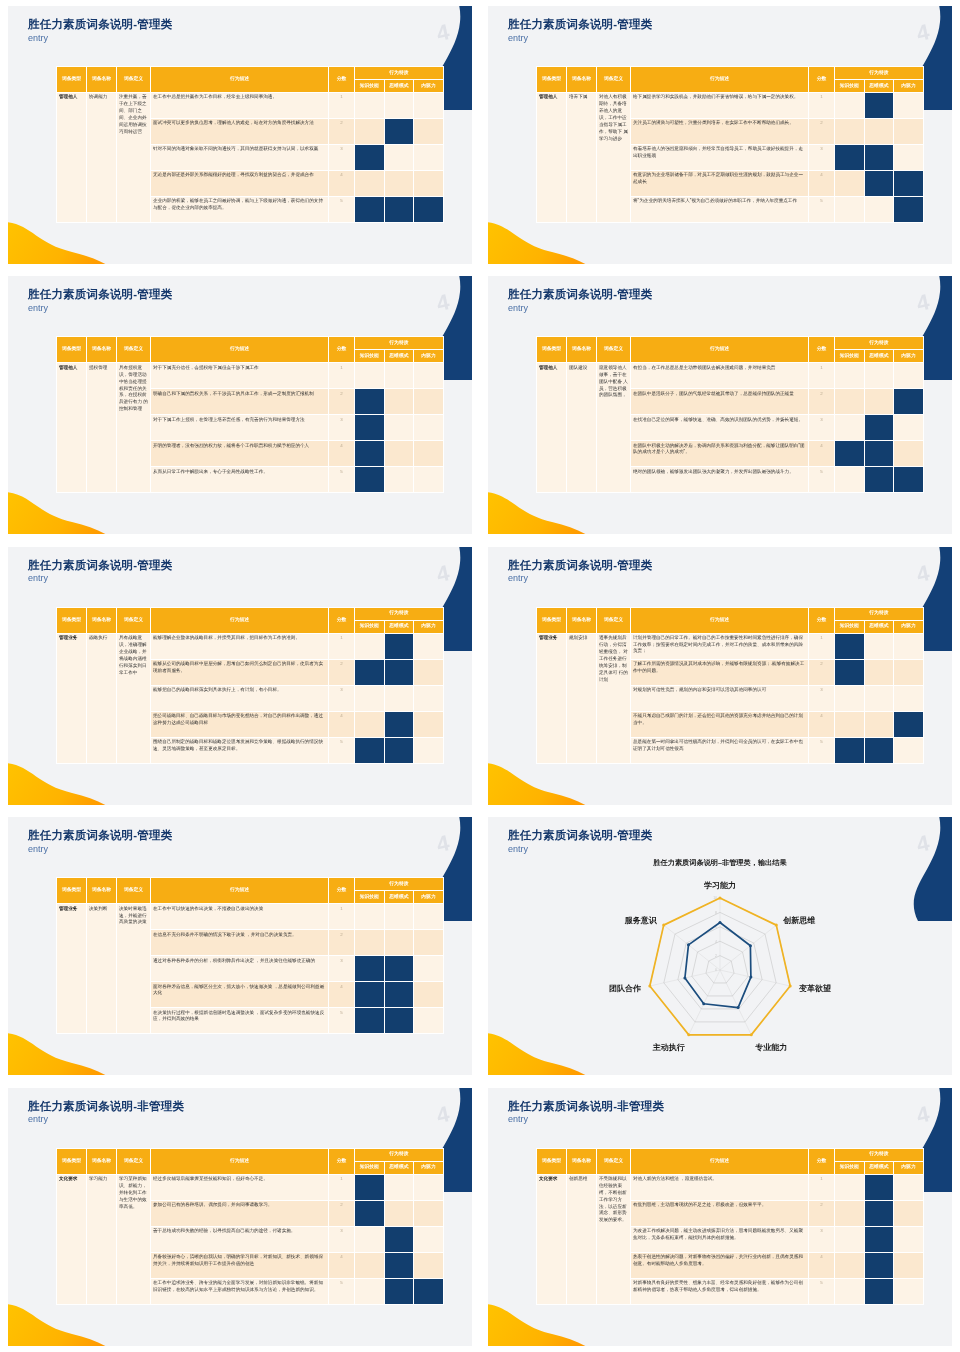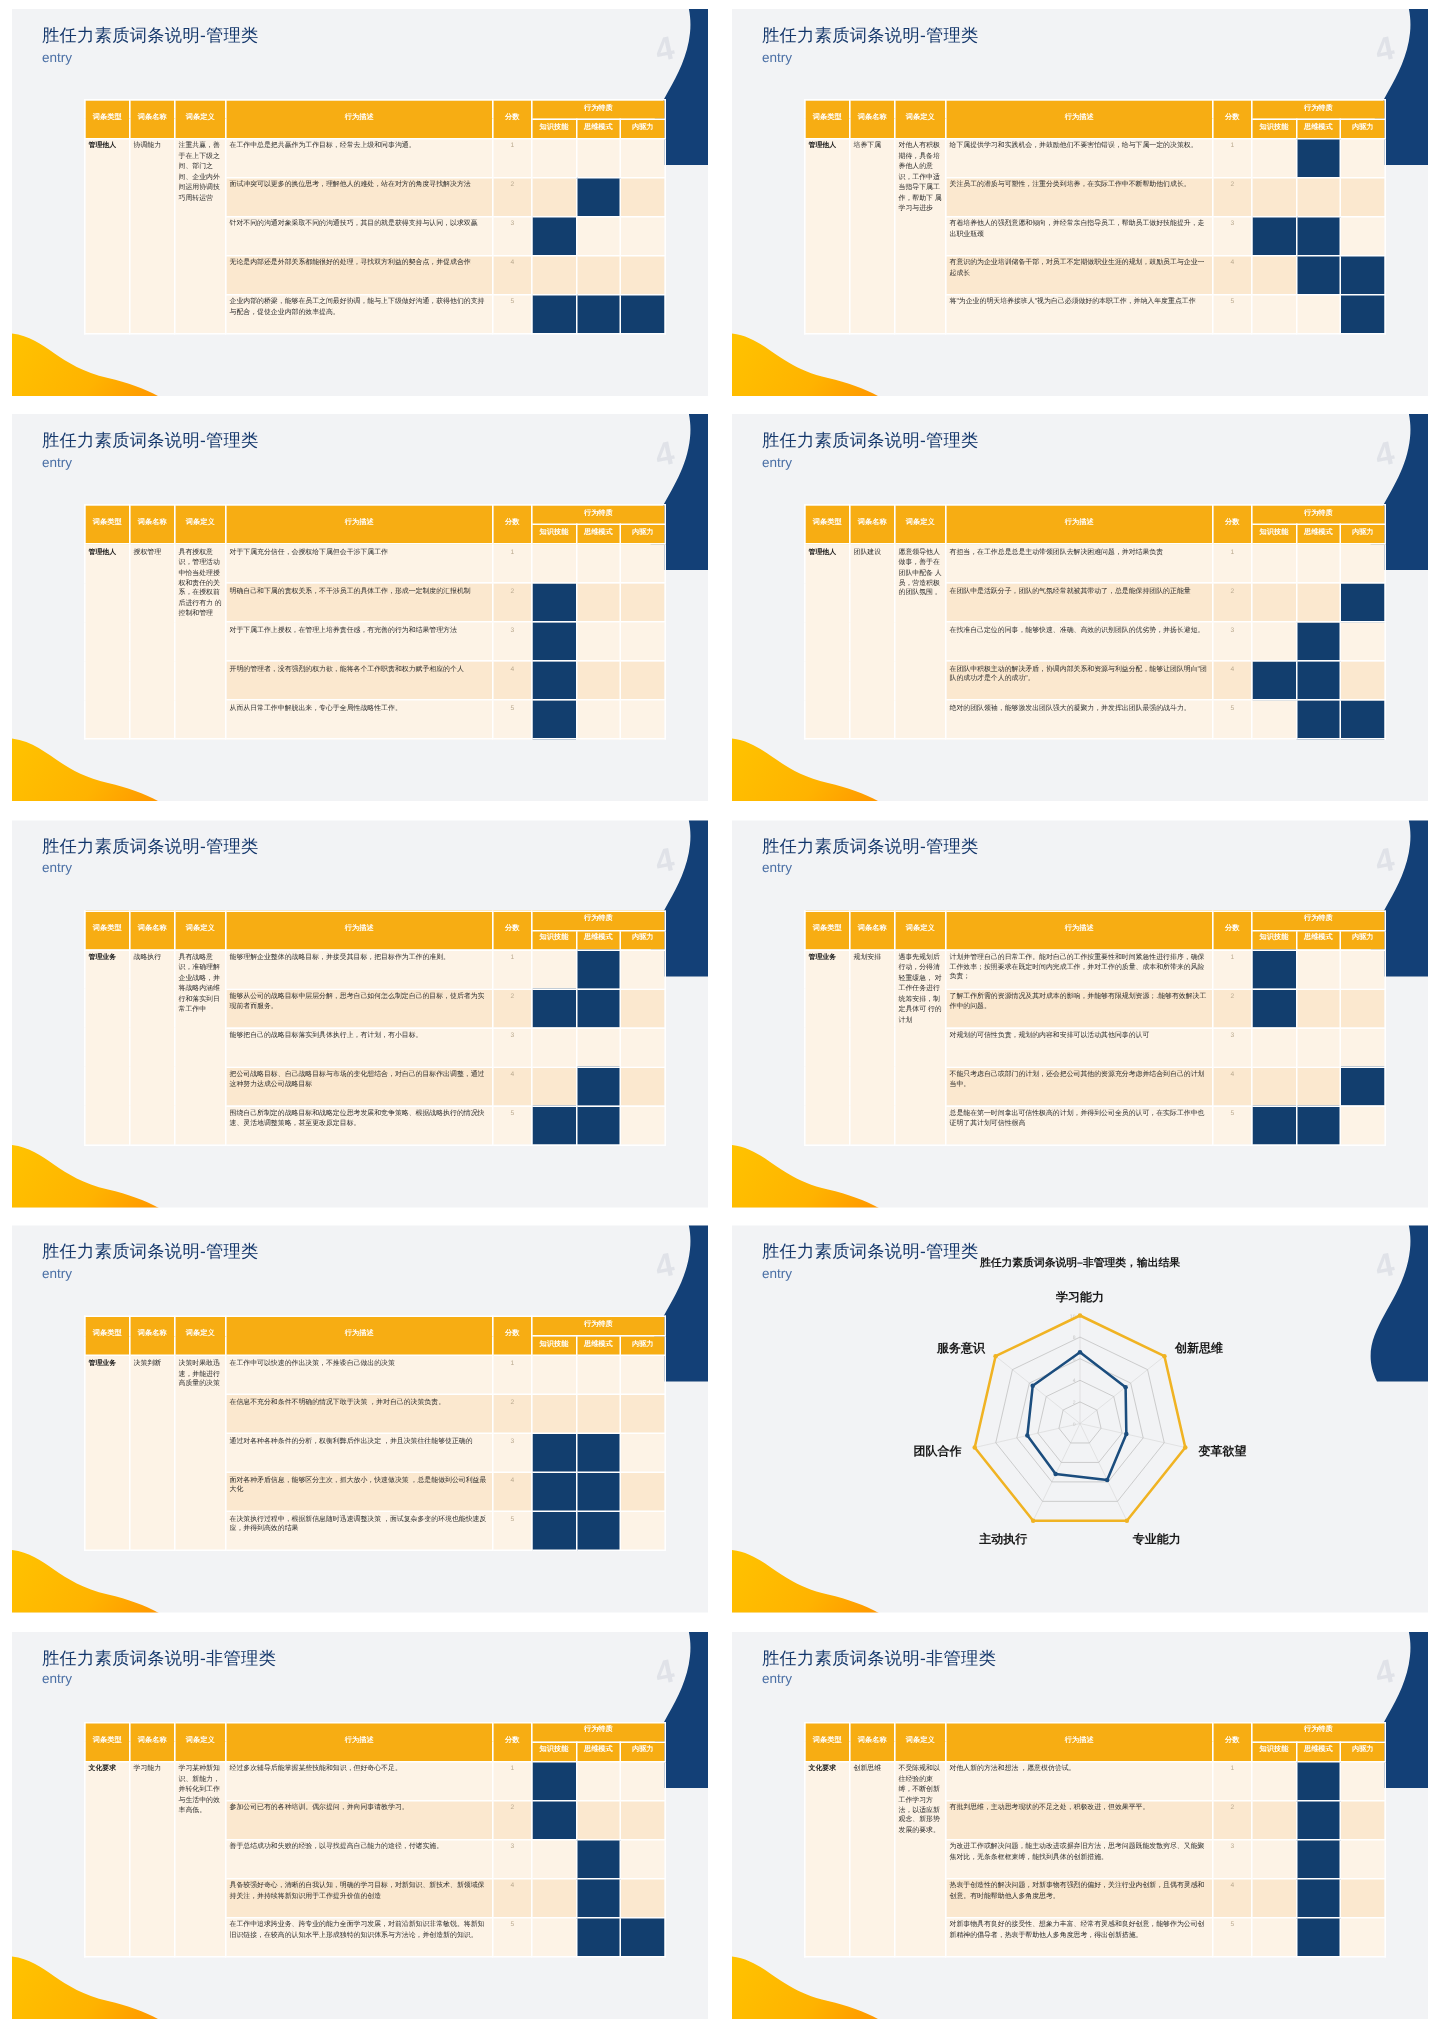--- a/index.html
+++ b/index.html
@@ -47,21 +47,21 @@
   .watermark {
     position: absolute;
     right: 22px; top: 14px;
     font-size: 22px; color: rgba(160,170,185,0.22);
     font-weight: bold; letter-spacing: 1px;
     transform: rotate(-12deg);
     pointer-events: none;
   }
   .title-block { position: absolute; left: 20px; top: 12px; }
   .slide-title {
-    font-size: 11.5px; font-weight: normal; color: #14376b;
+    font-size: 11.5px; font-weight: bold; color: #14376b;
     letter-spacing: 0.2px; line-height: 1.1;
   }
   .slide-sub {
     font-size: 9px; color: #4a6fa5; margin-top: 2px;
     font-family: Liberation Sans, sans-serif;
   }
 
   
   table.cmp {
     position: absolute;
@@ -109,21 +109,21 @@
              color: #b9a98f; font-size: 4.4px; padding-bottom: 2px; }
   td.score.alt { background: #fbe8cf; }
   td.trait { background: #fdf3e6; }
   td.trait.alt { background: #fbe8cf; }
   td.trait.on { background: #123e6e; }
 
   .rowh-1 { height: 26px; }
   .rowh-2 { height: 26px; }
 
   
-  .chart-wrap { position: absolute; left: 0; top: 20px; width: 464px; height: 222px; }
+  .chart-wrap { position: absolute; left: 0; top: 41px; width: 464px; height: 222px; }
   .chart-title {
     text-align: center; font-size: 7.2px; font-weight: bold;
     color: #1b1b1b; margin-bottom: 2px;
   }
   .radar-holder { display: flex; justify-content: center; }
   .axis-label {
     font-size: 8px; font-weight: bold; fill: #1b1b1b;
     font-family: "Liberation Sans", sans-serif;
   }
   .tick-label { font-size: 3.4px; fill: #c8c8c8; font-family: "Liberation Sans", sans-serif; }

